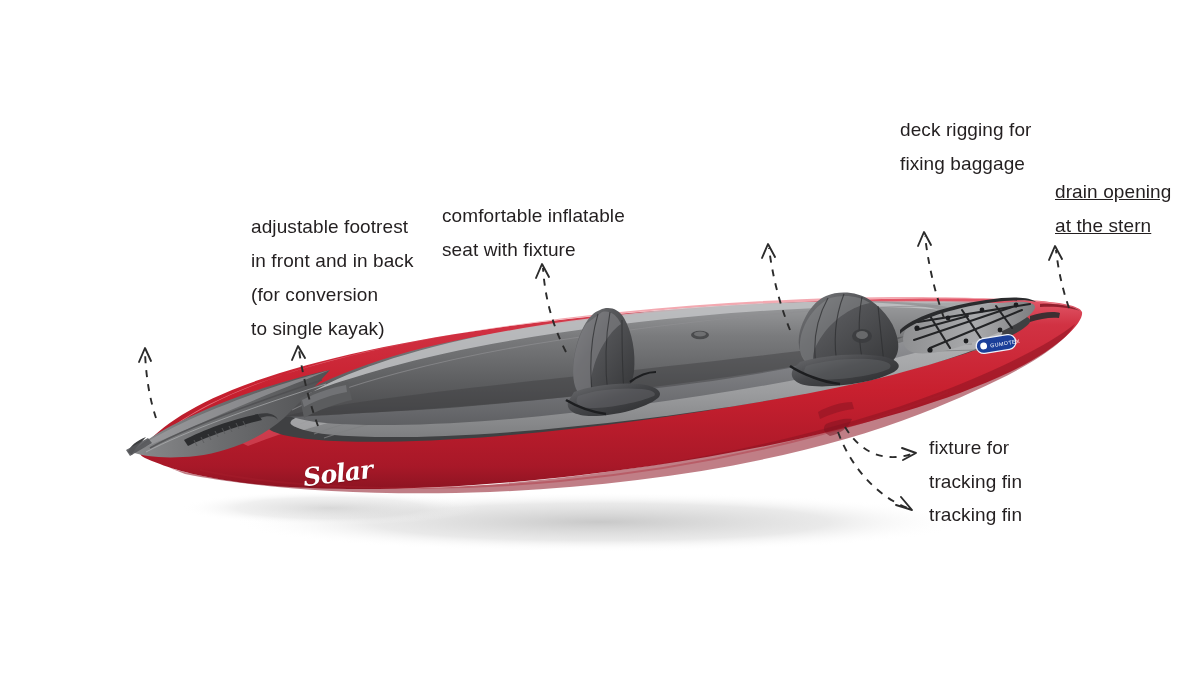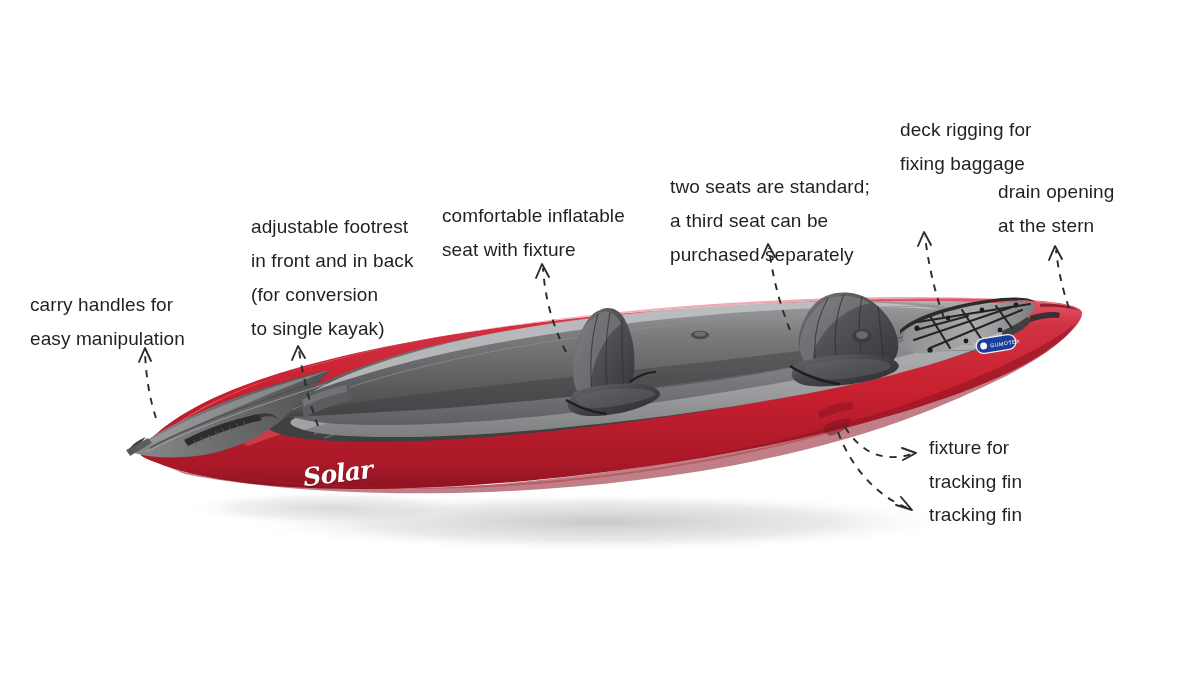--- a/index.html
+++ b/index.html
@@ -423,39 +423,34 @@
     <g>
       <path class="leader-path" d="M 845,427 C 862,455 886,462 912,454"></path>
       <path class="leader-head" d="M 902,448 L 916,453 L 903,460"></path>
     </g>
     <g>
       <path class="leader-path" d="M 838,432 C 852,470 880,498 908,508"></path>
       <path class="leader-head" d="M 896,505 L 912,510 L 901,497"></path>
     </g>
   </svg>
 
-  <div class="callout ta-left" style="left:30px;  top:288px;">carry handles for
-easy manipulation</div>
 
   <div class="callout ta-left" style="left:226px; top:210px;margin-left:25px;">adjustable footrest
 in front and in back
 (for conversion
 to single kayak)</div>
 
   <div class="callout ta-left" style="left:442px; top:199px;">comfortable inflatable
 seat with fixture</div>
 
-  <div class="callout ta-left" style="left:670px; top:170px;">two seats are standard;
-a third seat can be
-purchased separately</div>
 
   <div class="callout ta-left" style="left:900px; top:113px;">deck rigging for
 fixing baggage</div>
 
-  <div class="callout ta-left" style="left:998px; top:175px;">drain opening
+  <div class="callout ta-left" style="left:1055px; top:175px;text-decoration:underline;">drain opening
 at the stern</div>
 
   <div class="callout ta-left" style="left:929px; top:419px;margin-top:12px;">fixture for
 tracking fin</div>
 
   <div class="callout ta-left" style="left:929px; top:498px;">tracking fin</div>
 
 </div>
 
 </body></html>

